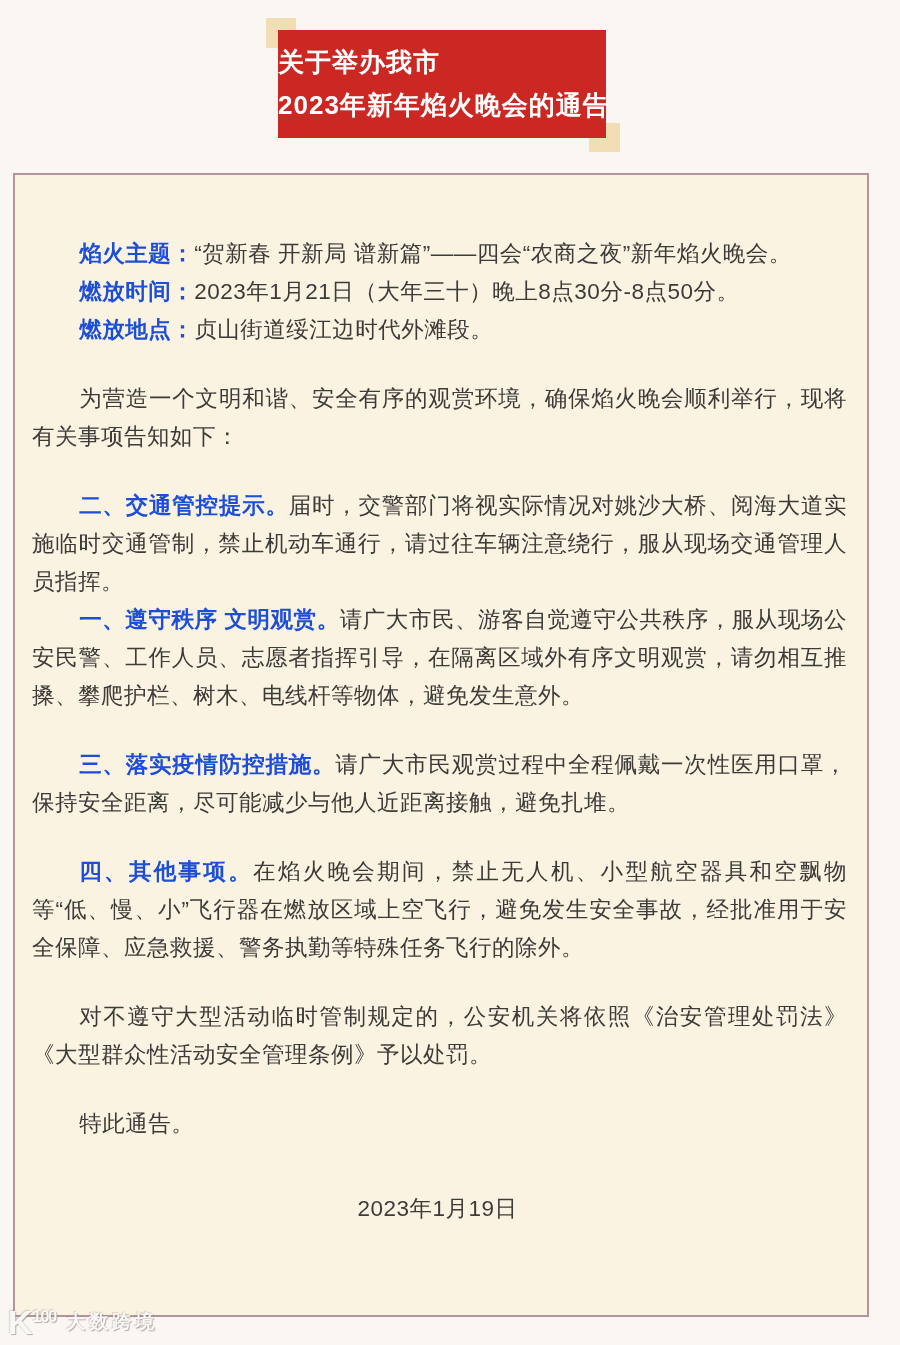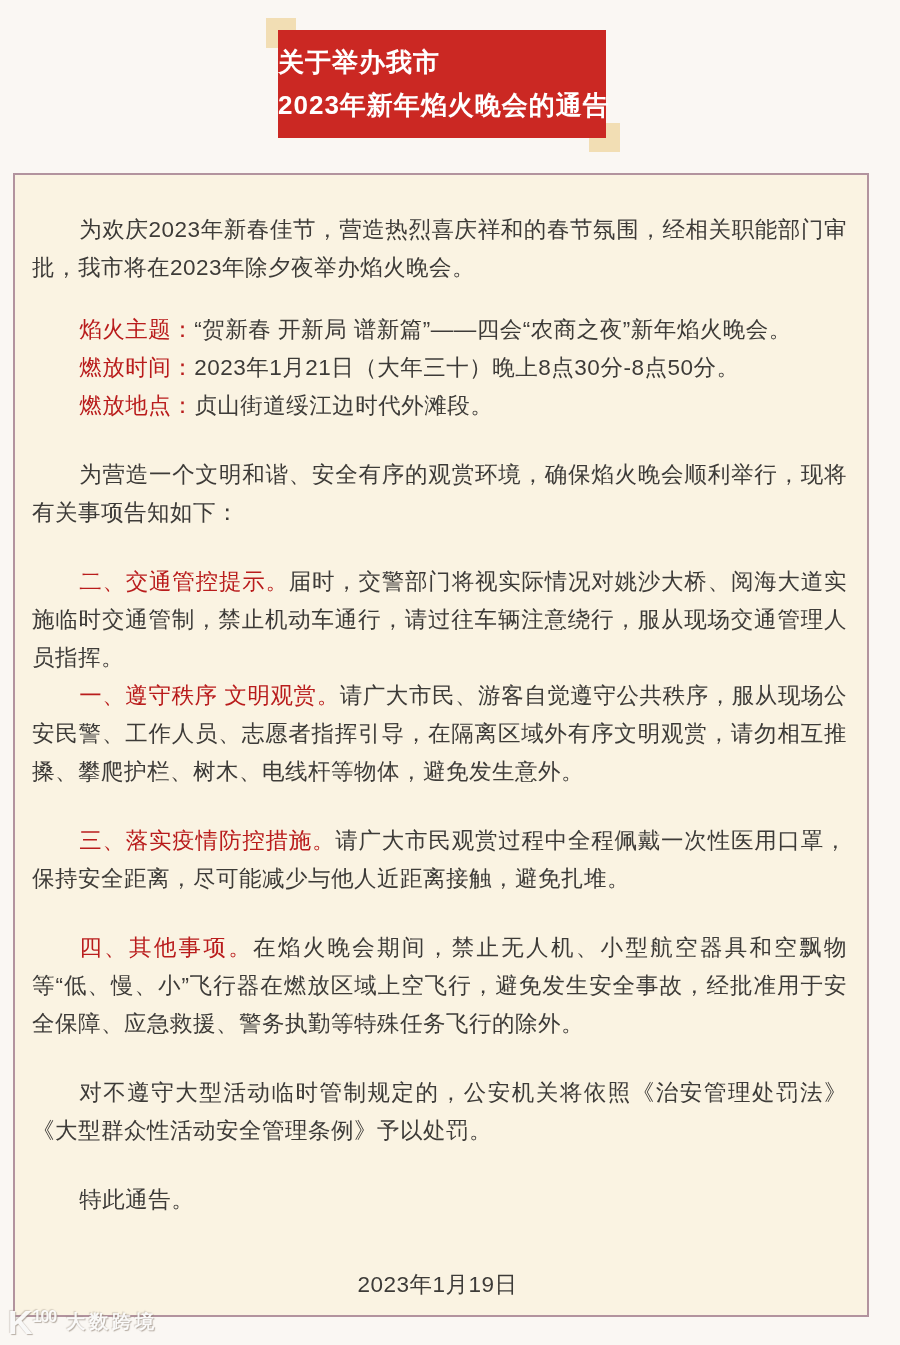--- a/index.html
+++ b/index.html
@@ -45,21 +45,21 @@
     padding: 36px 20px 0 17px;
     font-size: 22.5px;
     line-height: 38px;
     letter-spacing: 0.5px;
     text-align: justify;
   }
   .para { text-indent: 2.1em; }
   .gap-sm { margin-top: 24px; }
   .gap { margin-top: 31px; }
   .detail-line { text-indent: 2.1em; }
-  b { font-weight: 400; color: #b91c1c; }
+  b { font-weight: 700; color: #1d4ed8; }
   .signature-block {
     margin-top: 46px;
     text-align: right;
     padding-right: 4px;
   }
   .signature-date { margin-top: 2px; line-height: 40px; text-align: center; }
   .watermark {
     position: absolute;
     left: 8px; bottom: 8px;
     z-index: 3;
@@ -80,21 +80,20 @@
 <div class="corner-accent corner-tl"></div>
 <div class="corner-accent corner-br"></div>
 
 <div class="banner">
   <div class="banner-line">关于举办我市</div>
   <div class="banner-line">2023年新年焰火晚会的通告</div>
 </div>
 
 <div class="content-box">
 
-  <p class="para">为欢庆2023年新春佳节，营造热烈喜庆祥和的春节氛围，经相关职能部门审批，我市将在2023年除夕夜举办焰火晚会。</p>
 
   <div class="gap-sm">
     <div class="detail-line"><b>焰火主题：</b><span>“贺新春 开新局 谱新篇”——四会“农商之夜”新年焰火晚会。</span></div>
     <div class="detail-line"><b>燃放时间：</b><span>2023年1月21日（大年三十）晚上8点30分-8点50分。</span></div>
     <div class="detail-line"><b>燃放地点：</b><span>贞山街道绥江边时代外滩段。</span></div>
   </div>
 
   <p class="para gap">为营造一个文明和谐、安全有序的观赏环境，确保焰火晚会顺利举行，现将有关事项告知如下：</p>
 
   <p class="para gap"><b>二、交通管控提示。</b><span>届时，交警部门将视实际情况对姚沙大桥、阅海大道实施临时交通管制，禁止机动车通行，请过往车辆注意绕行，服从现场交通管理人员指挥。</span></p>

